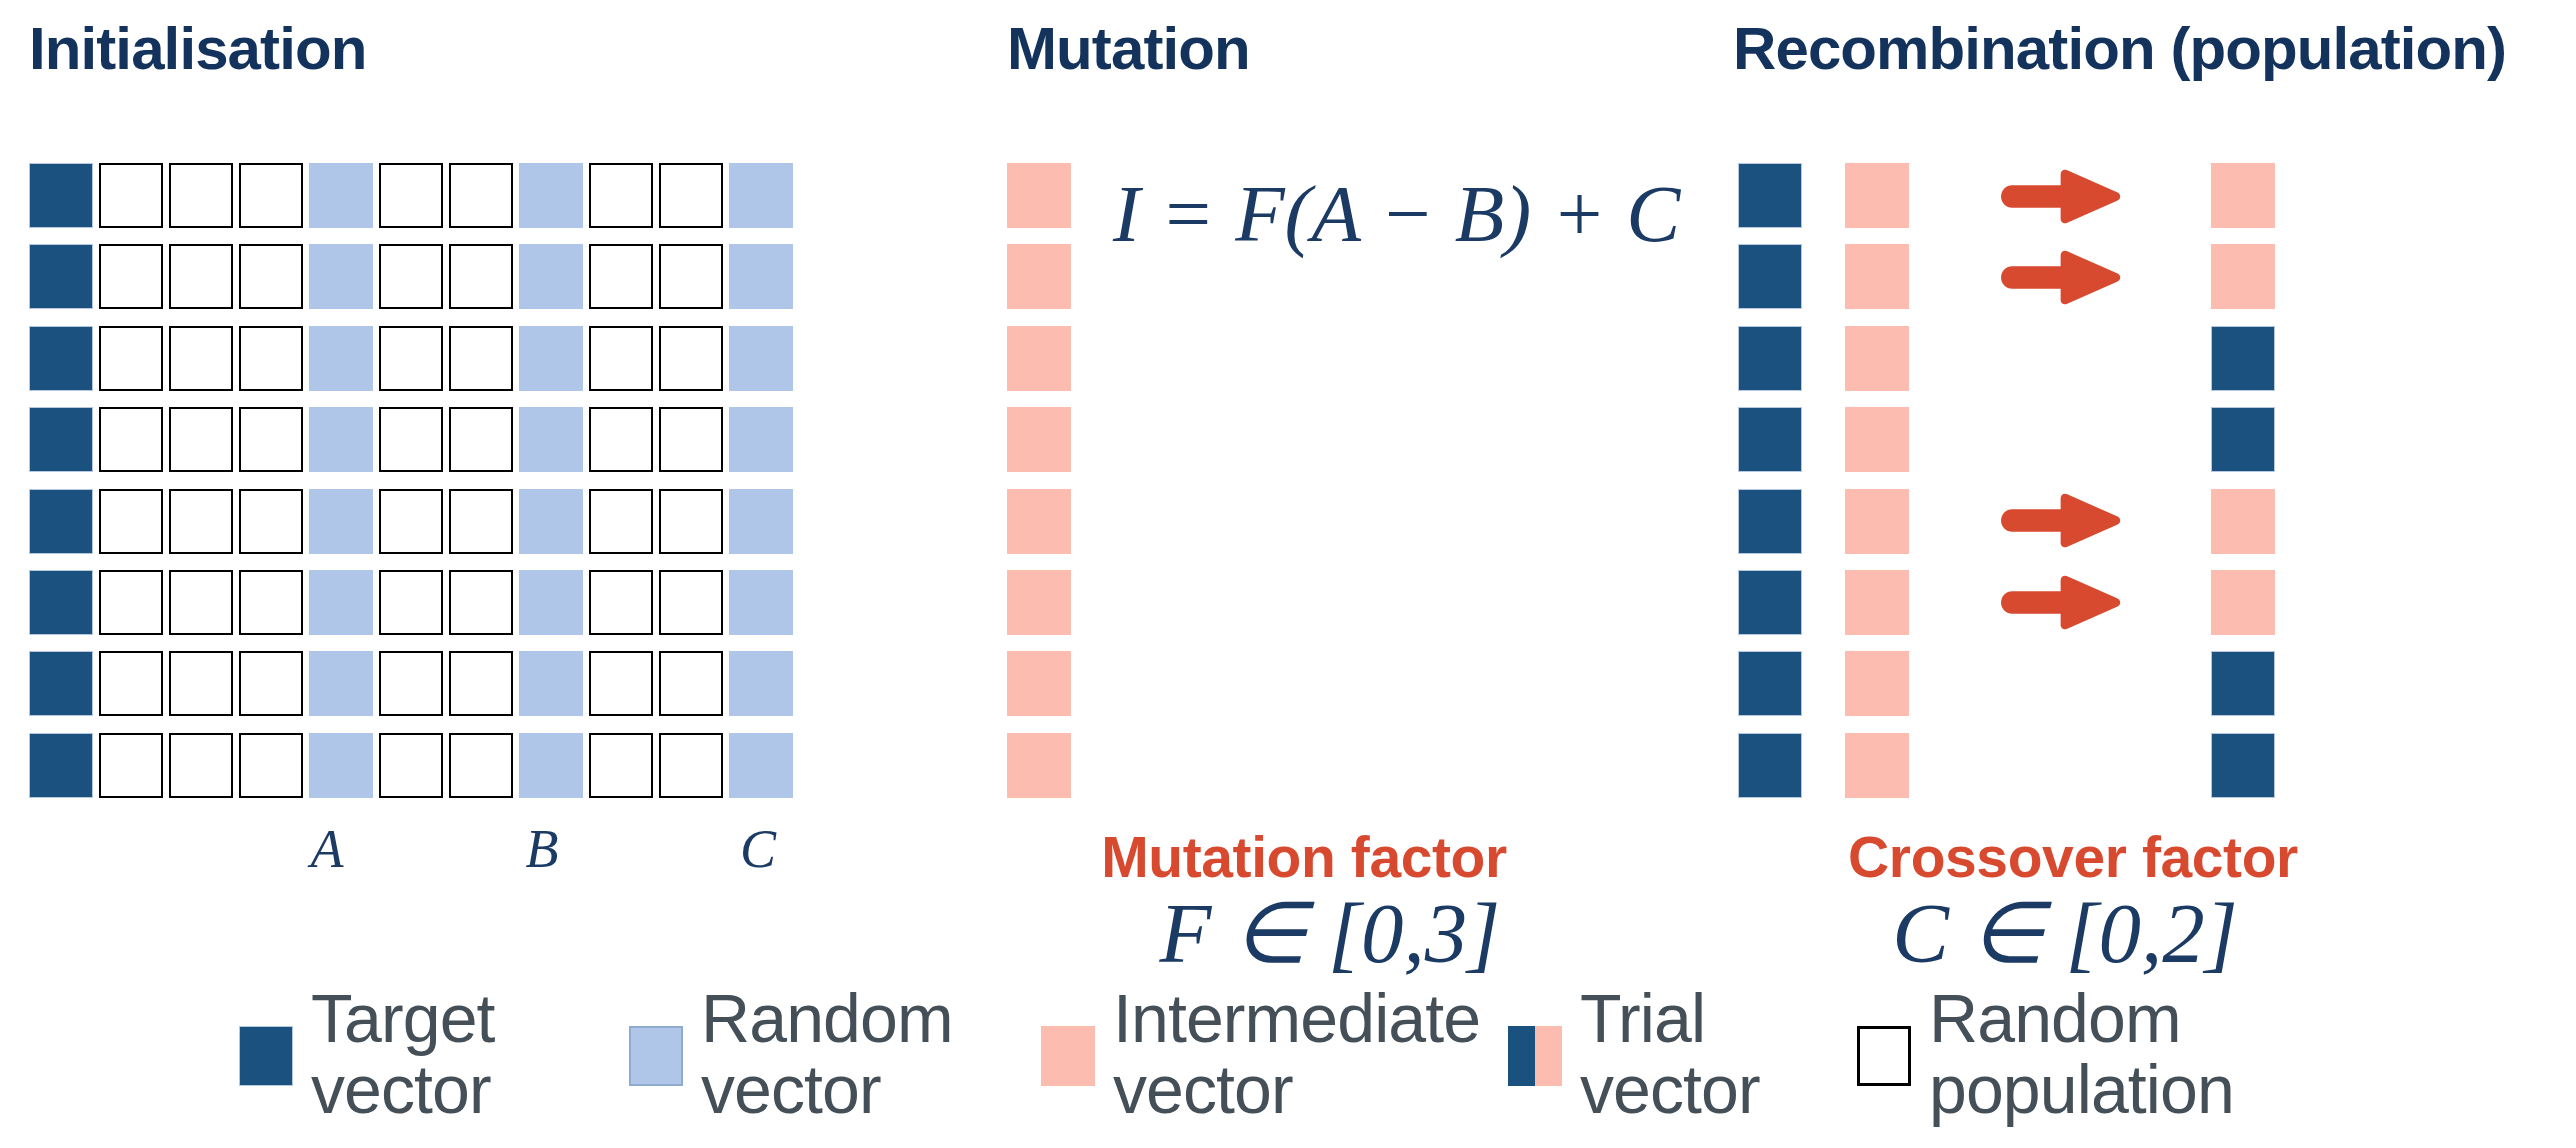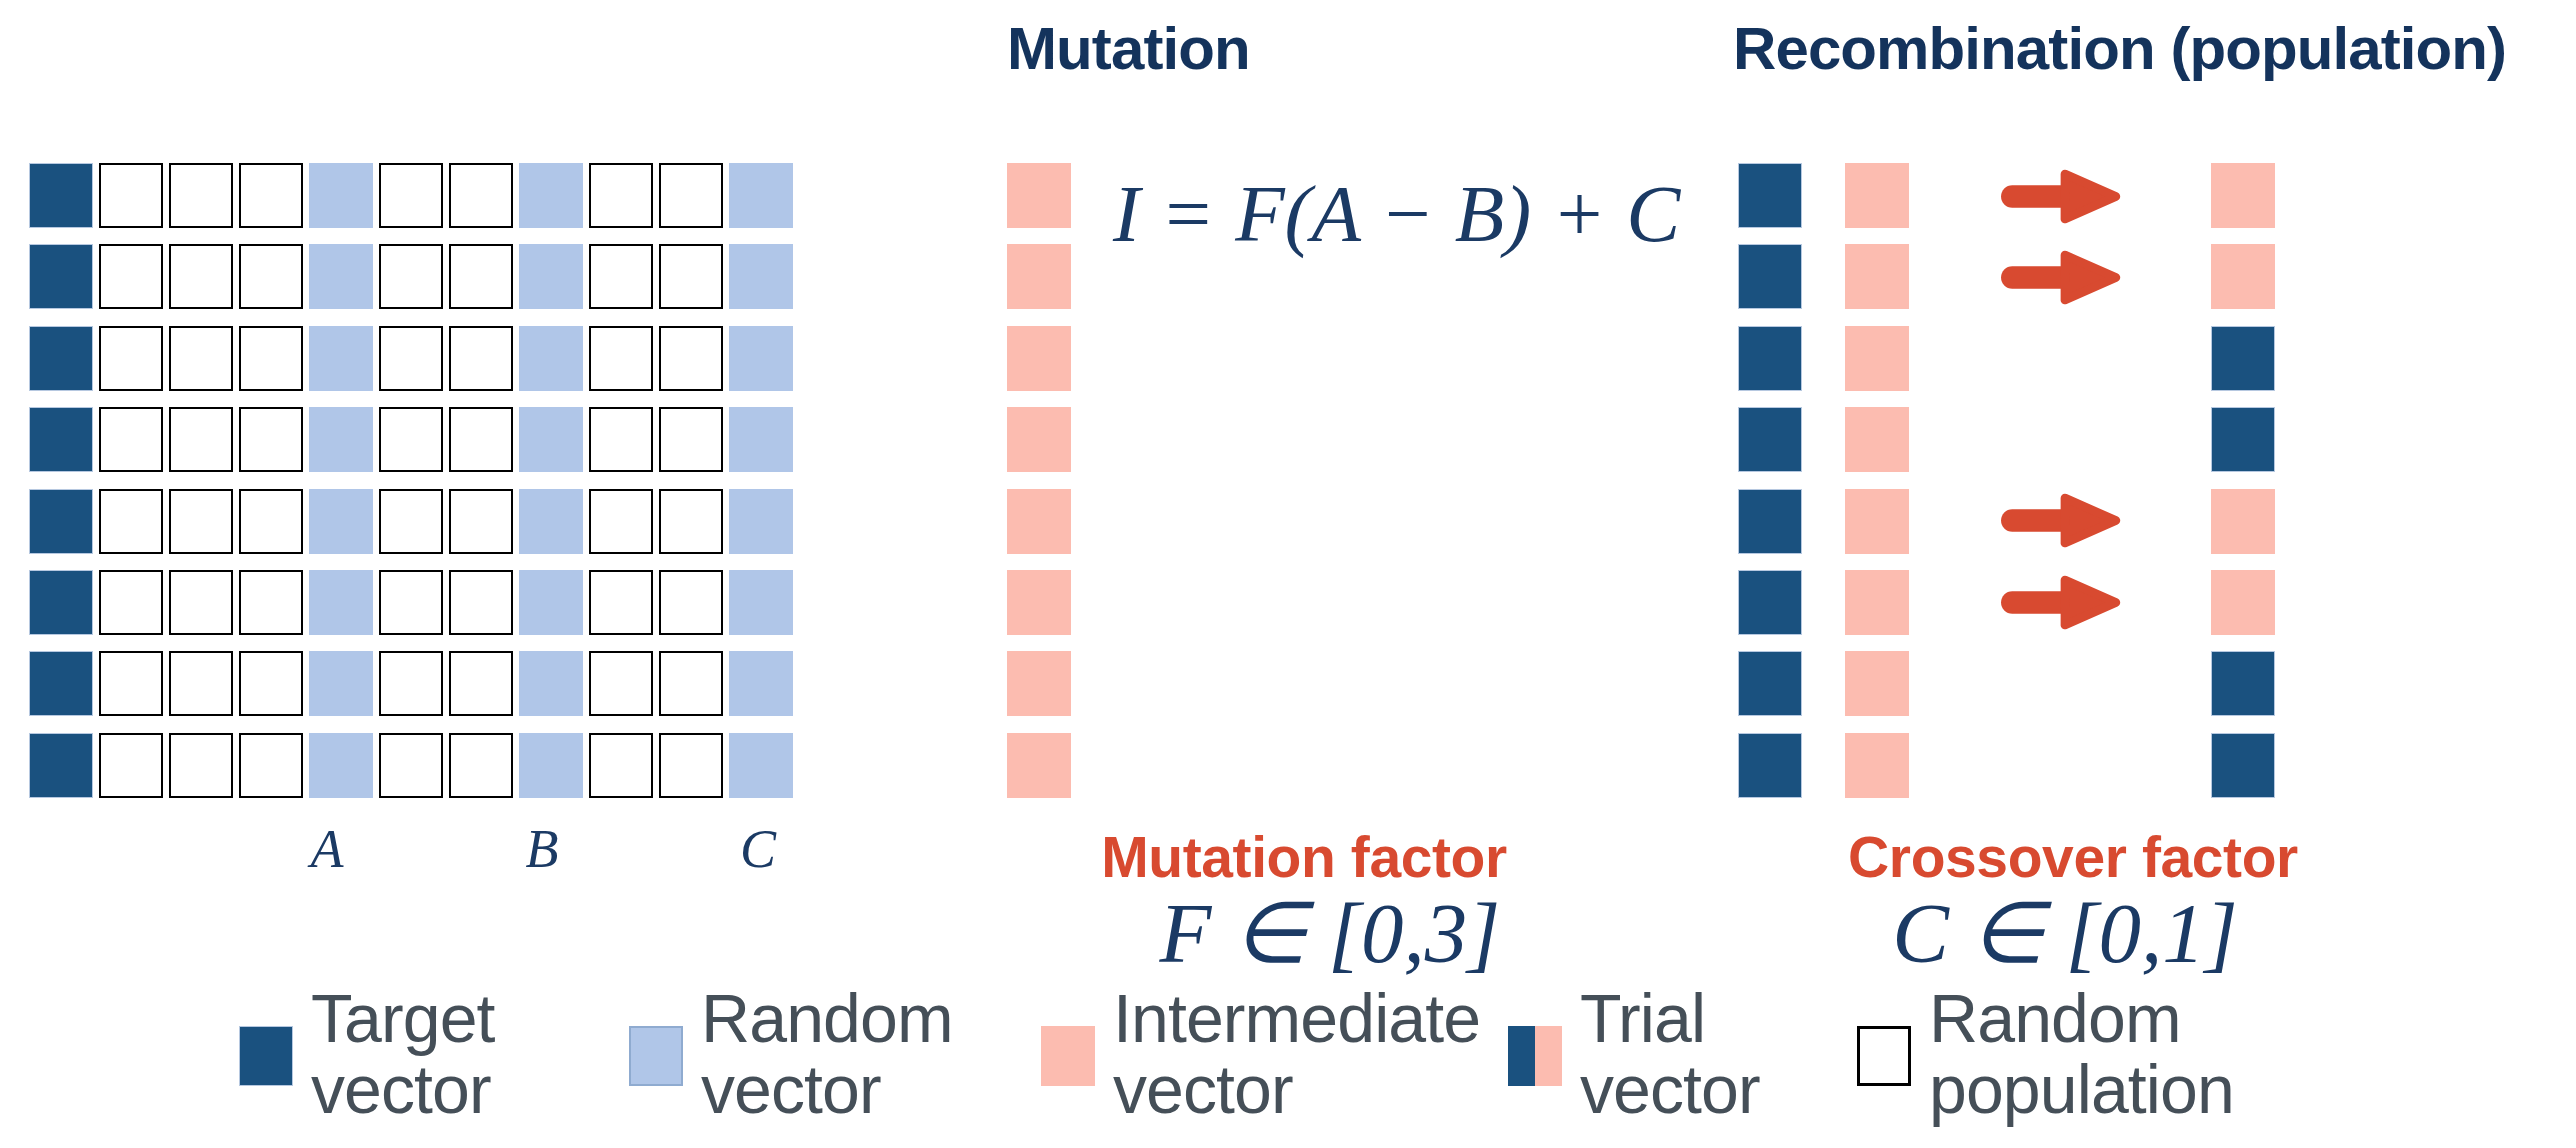--- a/index.html
+++ b/index.html
@@ -54,20 +54,21 @@
   .swatch-intermediate{background:var(--intermediate);}
   .swatch-trial{background:linear-gradient(90deg,var(--target) 0 50%,var(--intermediate) 50% 100%);}
   .swatch-initial{background:var(--initial);border:3.5px solid var(--cell_border);}
   .legend-text{font-size:68px;line-height:71px;letter-spacing:-0.9px;color:var(--legend_text);white-space:nowrap;}
 </style>
 </head>
 <body>
 
 <div class="page">
 
+  <h1 class="title t-init">Initialisation</h1>
   <h1 class="title t-mut">Mutation</h1>
   <h1 class="title t-rec">Recombination (population)</h1>
 
   <div class="init-grid">
       <div class="cell target"></div>
       <div class="cell initial"></div>
       <div class="cell initial"></div>
       <div class="cell initial"></div>
       <div class="cell random"></div>
       <div class="cell initial"></div>
@@ -216,21 +217,21 @@
       <div class="cell intermediate"></div>
       <div class="cell target"></div>
       <div class="cell target"></div>
       <div class="cell intermediate"></div>
       <div class="cell intermediate"></div>
       <div class="cell target"></div>
       <div class="cell target"></div>
     </div>
 
   <div class="factor-label f-rec">Crossover factor</div>
-  <div class="factor-range r-rec">C ∈ [0,1]</div>
+  <div class="factor-range r-rec">C ∈ [0,2]</div>
 
   <div id="legend-layer">
       <div class="legend-item" style="left: 239px;">
         <span class="swatch swatch-target"></span>
         <span class="legend-text"><span>Target</span><br><span>vector</span></span>
       </div>
       <div class="legend-item" style="left: 629px;">
         <span class="swatch swatch-random"></span>
         <span class="legend-text"><span>Random</span><br><span>vector</span></span>
       </div>

